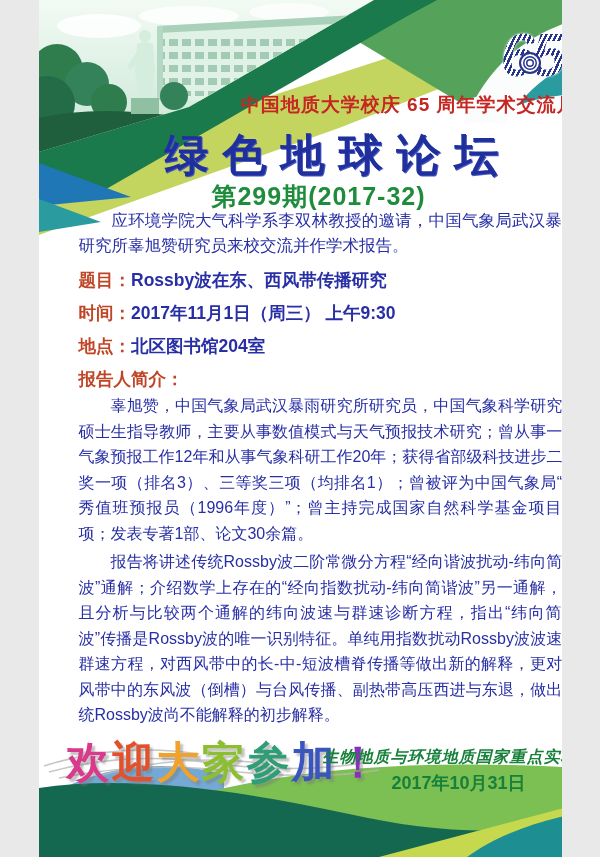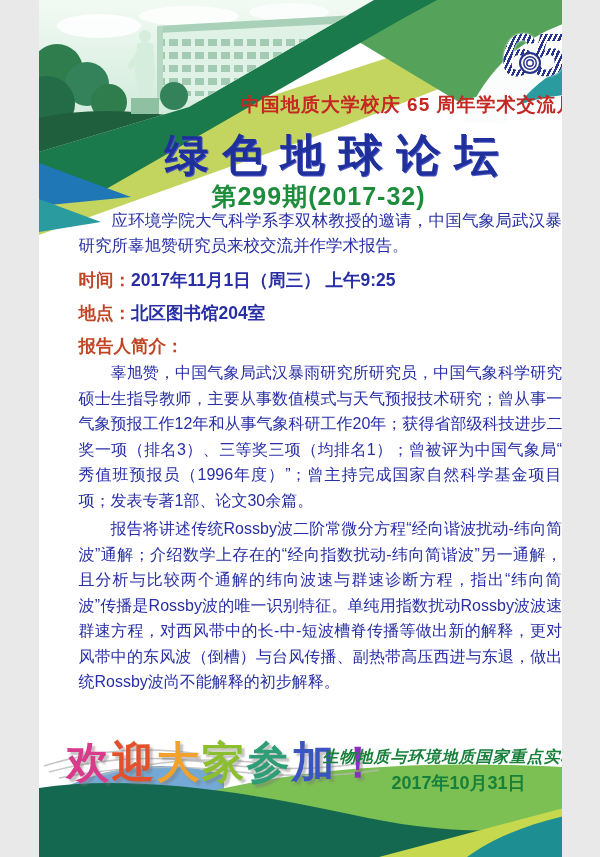--- a/index.html
+++ b/index.html
@@ -180,21 +180,24 @@
   </div>
 
   <div class="anniv-line">中国地质大学校庆 65 周年学术交流月</div>
   <div class="forum-title">绿色地球论坛</div>
   <div class="issue-line">第299期(2017-32)</div>
 
   <div class="content">
     <div class="intro">应环境学院大气科学系李双林教授的邀请，中国气象局武汉暴雨研究所辜旭赞研究员来校交流并作学术报告。</div>
 
     <div class="row">
-      <span class="label">时间：</span><span class="value">2017年11月1日（周三） 上午9:25</span>
+      <span class="label">题目：</span><span class="value">Rossby波在东、西风带传播研究</span>
+    </div>
+    <div class="row">
+      <span class="label">时间：</span><span class="value">2017年11月1日（周三） 上午9:30</span>
     </div>
     <div class="row">
       <span class="label">地点：</span><span class="value">北区图书馆204室</span>
     </div>
 
     <div class="section-label">报告人简介：</div>
     <div class="para">辜旭赞，中国气象局武汉暴雨研究所研究员，中国气象科学研究院硕士生指导教师，主要从事数值模式与天气预报技术研究；曾从事一线气象预报工作12年和从事气象科研工作20年；获得省部级科技进步二等奖一项（排名3）、三等奖三项（均排名1）；曾被评为中国气象局“优秀值班预报员（1996年度）”；曾主持完成国家自然科学基金项目两项；发表专著1部、论文30余篇。</div>
 
     <div class="para">报告将讲述传统Rossby波二阶常微分方程“经向谐波扰动-纬向简谐波”通解；介绍数学上存在的“经向指数扰动-纬向简谐波”另一通解，并且分析与比较两个通解的纬向波速与群速诊断方程，指出“纬向简谐波”传播是Rossby波的唯一识别特征。单纯用指数扰动Rossby波波速和群速方程，对西风带中的长-中-短波槽脊传播等做出新的解释，更对东风带中的东风波（倒槽）与台风传播、副热带高压西进与东退，做出传统Rossby波尚不能解释的初步解释。</div>
   </div>

